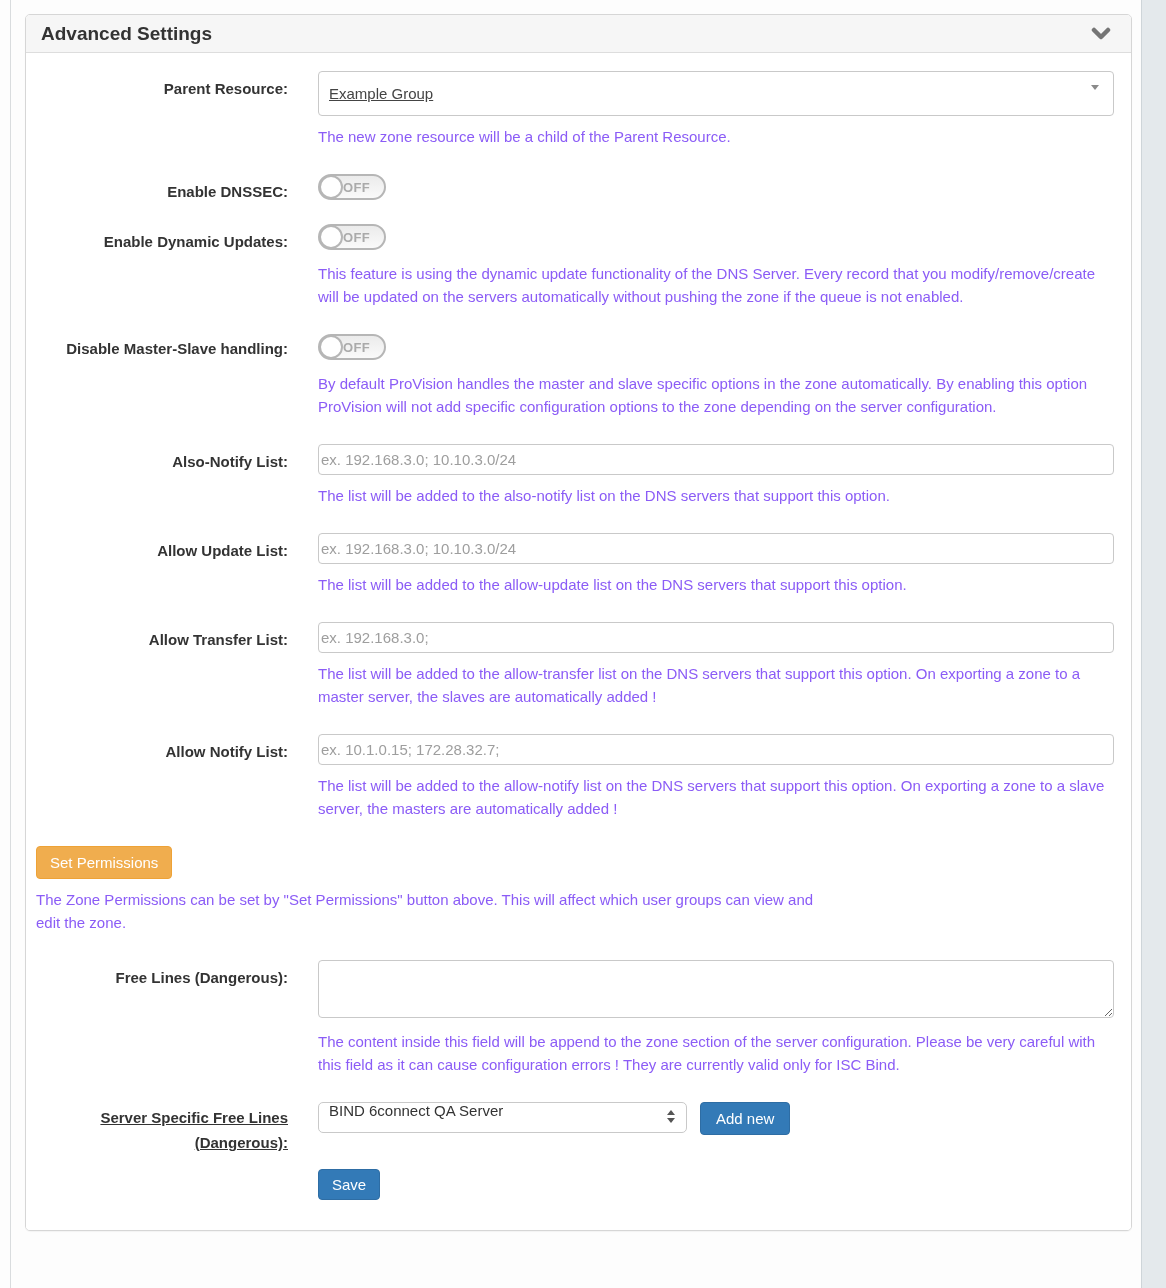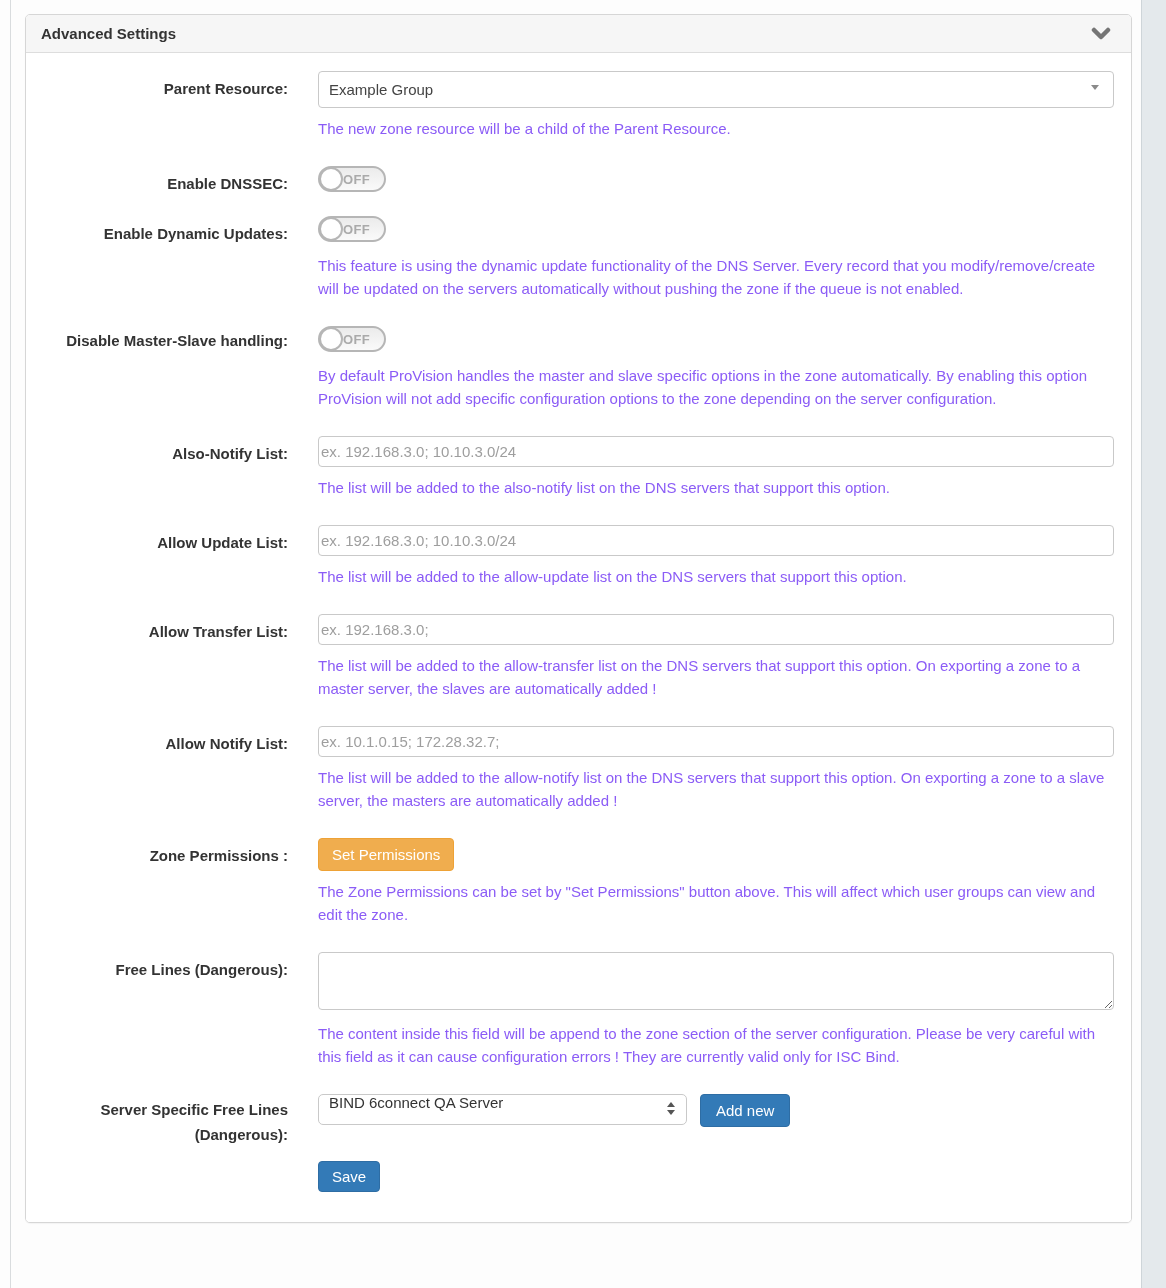--- a/index.html
+++ b/index.html
@@ -26,41 +26,41 @@
     background:#fff;
     box-shadow:0 1px 1px rgba(0,0,0,0.04);
   }
   .panel-header {
     height:38px; background:#f6f6f6;
     border-bottom:1px solid #dddddd;
     border-radius:4px 4px 0 0;
     display:flex; align-items:center; justify-content:space-between;
     padding:0 20px 0 15px;
   }
-  .panel-title { font-weight:bold; font-size:15px; color:#333; }
+  .panel-title { font-weight:bold; font-size:19px; color:#333; }
   .collapse-icon { cursor:pointer; display:flex; align-items:center; }
   .panel-body {
     background:#fff; border-radius:0 0 4px 4px;
     padding:18px 0 30px 10px;
   }
   .form-row { display:flex; margin-bottom:26px; }
   .form-row:last-child { margin-bottom:0; }
   .label-cell {
     width:282px; flex-shrink:0; padding:5px 30px 0 0;
     text-align:right; font-weight:bold; color:#333; line-height:25px;
   }
   .control-cell { flex:1; padding-right:17px; min-width:0; }
   .help-text { margin-top:9px; color:#8b5cf6; line-height:23px; max-width:790px; }
 
   
   .combobox {
-    position:relative; width:100%; height:37px;
+    position:relative; width:100%; height:45px;
     border:1px solid #c9c9c9; border-radius:4px; background:#fff;
     display:flex; align-items:center; padding:0 28px 0 10px;
-    color:#444; cursor:pointer;
+    color:#444; cursor:pointer;text-decoration:underline;
   }
   .combobox .caret {
     position:absolute; right:14px; top:13px;
     width:0; height:0;
     border-left:4px solid transparent; border-right:4px solid transparent;
     border-top:5px solid #8a8a8a;
   }
 
   
   .toggle {
@@ -208,37 +208,36 @@
 
     <div class="form-row">
       <div class="label-cell">Allow Notify List:</div>
       <div class="control-cell">
         <input type="text" class="text-input" placeholder="ex. 10.1.0.15; 172.28.32.7;" style="">
         <div class="help-text">The list will be added to the allow-notify list on the DNS servers that support this option. On exporting a zone to a slave server, the masters are automatically added !</div>
       </div>
     </div>
 
     <div class="form-row">
-      <div class="label-cell">Zone Permissions :</div>
       <div class="control-cell">
         <button class="btn btn-warning">Set Permissions</button>
         <div class="help-text">The Zone Permissions can be set by "Set Permissions" button above. This will affect which user groups can view and edit the zone.</div>
       </div>
     </div>
 
     <div class="form-row">
       <div class="label-cell">Free Lines (Dangerous):</div>
       <div class="control-cell">
         <textarea class="free-lines" style=""></textarea>
         <div class="help-text">The content inside this field will be append to the zone section of the server configuration. Please be very careful with this field as it can cause configuration errors ! They are currently valid only for ISC Bind.</div>
       </div>
     </div>
 
     <div class="form-row" style="margin-bottom:14px;">
-      <div class="label-cell" style="padding-top:3px;">Server Specific Free Lines (Dangerous):</div>
+      <div class="label-cell" style="padding-top:3px;text-decoration:underline;">Server Specific Free Lines (Dangerous):</div>
       <div class="control-cell">
         <div class="server-row">
           <div class="select-box">
             <span>BIND 6connect QA Server</span>
             <span class="stepper">
               <span class="up"></span>
                 <span class="down"></span>
             </span>
           </div>
           <button class="btn btn-primary add-new-btn">Add new</button>

